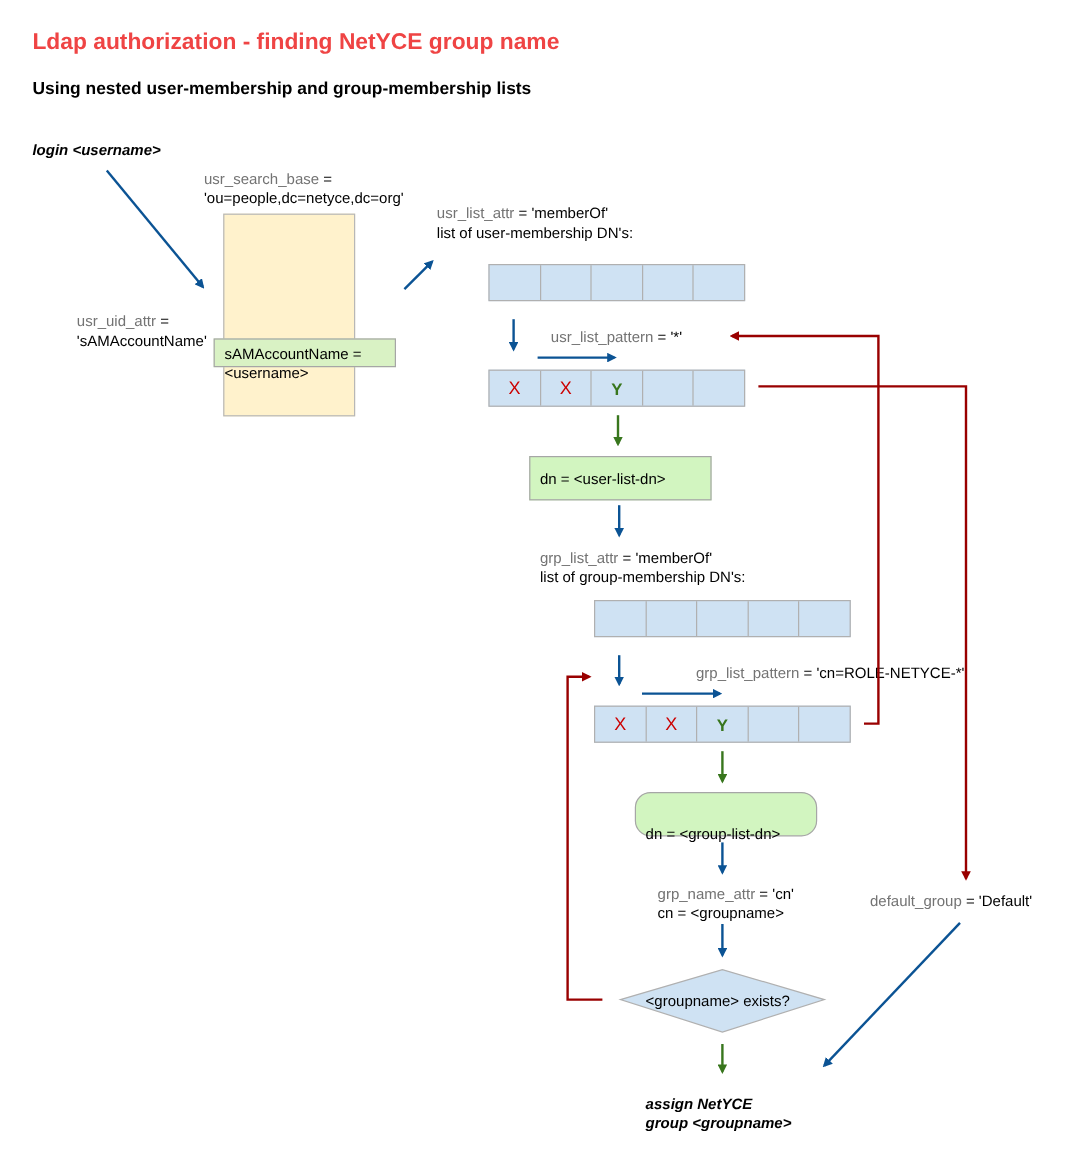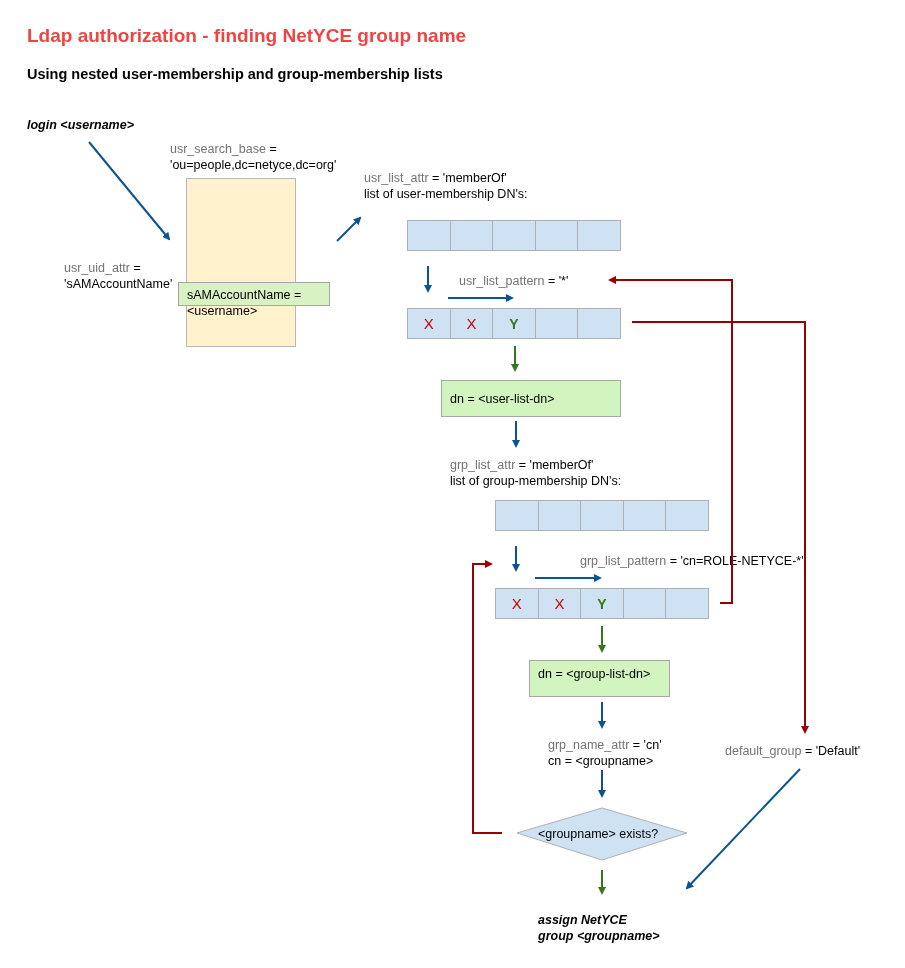--- a/index.html
+++ b/index.html
@@ -66,21 +66,21 @@
 </div>
 
 <div class="abs row" style="left:407px;top:308px;width:214px;height:31px;">
   <div class="cell x">X</div>
   <div class="cell x">X</div>
   <div class="cell y">Y</div>
   <div class="cell"></div>
   <div class="cell"></div>
 </div>
 
-<div class="abs green c" style="left:441px;top:380px;width:180px;height:37px;padding-top:10px;">dn = &lt;user-list-dn&gt;</div>
+<div class="abs green c" style="left:441px;top:380px;width:152px;height:37px;padding-top:10px;">dn = &lt;user-list-dn&gt;</div>
 
 <div class="abs lbl" style="left:450px;top:457px;">
   <span class="var">grp_list_attr</span><span> = 'memberOf'</span><br>
   <span>list of group-membership DN's:</span>
 </div>
 
 <div class="abs row" style="left:495px;top:500px;width:214px;height:31px;">
   <div class="cell"></div>
   <div class="cell"></div>
   <div class="cell"></div>
@@ -93,21 +93,21 @@
 </div>
 
 <div class="abs row" style="left:495px;top:588px;width:214px;height:31px;">
   <div class="cell x">X</div>
   <div class="cell x">X</div>
   <div class="cell y">Y</div>
   <div class="cell"></div>
   <div class="cell"></div>
 </div>
 
-<div class="abs green c" style="left:529px;top:660px;width:141px;height:37px;padding-top:5px;">dn = &lt;group-list-dn&gt;</div>
+<div class="abs green c" style="left:529px;top:660px;width:152px;height:37px;padding-top:26px;border-radius:13px;">dn = &lt;group-list-dn&gt;</div>
 
 <div class="abs lbl" style="left:548px;top:737px;">
   <span class="var">grp_name_attr</span><span> = 'cn'</span><br>
   <span>cn = &lt;groupname&gt;</span>
 </div>
 
 <div class="abs lbl" style="left:725px;top:743px;">
   <span class="var">default_group</span><span> = 'Default'</span>
 </div>
 

